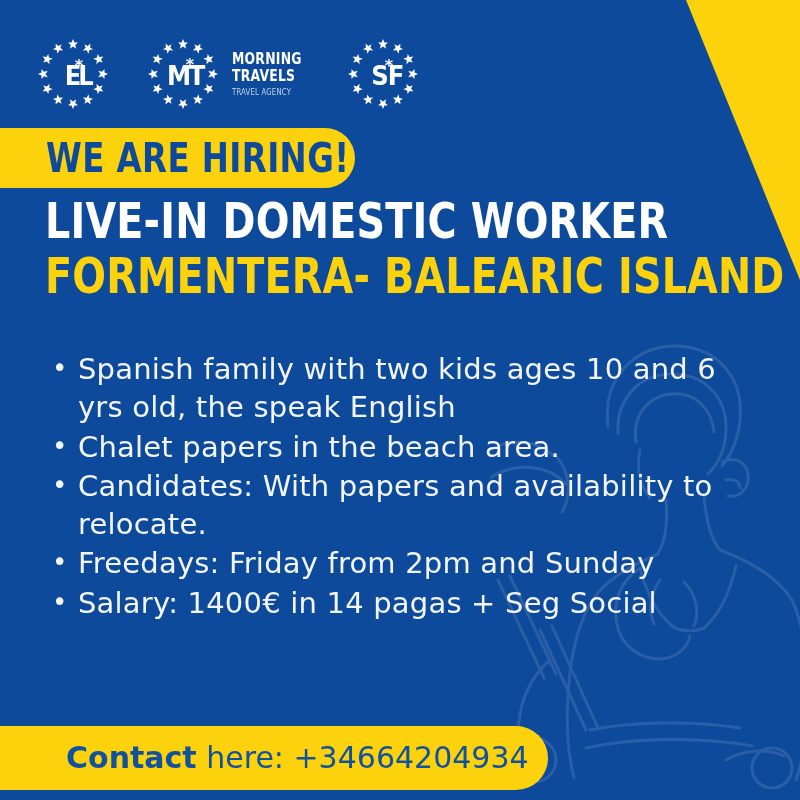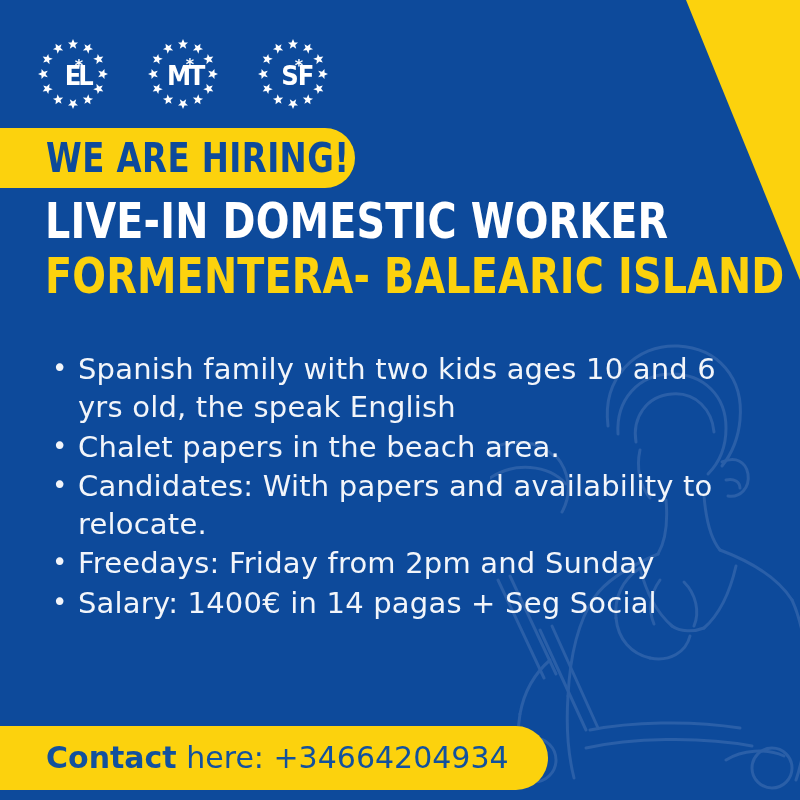--- a/index.html
+++ b/index.html
@@ -102,21 +102,21 @@
     width:568px; height:64px;
     background:#fcd20d;
     border-radius:0 32px 32px 0;
     display:flex; align-items:center;
     padding-left:66px;
     z-index:6;
   }
   .contact-text {
     color:#12519e;
     font-family:"DejaVu Sans", sans-serif;
-    font-size:30px; line-height:1; white-space:nowrap;
+    font-size:30px; line-height:1; white-space:nowrap;margin-left:20px;
   }
   .contact-strong { font-weight:bold; }
 </style>
 </head>
 <body>
 
 <div id="poster">
 
   <div class="bg-layer">
 
@@ -259,20 +259,25 @@
               <g transform="rotate(330) translate(0,-30)">
                   <polygon points="0,-5 1.5,-1.5 5,-1.5 2.2,1 3.2,4.8 0,2.5 -3.2,4.8 -2.2,1 -5,-1.5 -1.5,-1.5"></polygon>
                 </g>
             </g>
             <text x="36" y="47" text-anchor="middle" font-family="DejaVu Sans Condensed, Liberation Sans Narrow, Liberation Sans, sans-serif" font-size="27" font-weight="bold" fill="#ffffff">M</text>
             <text x="54" y="47" text-anchor="middle" font-family="DejaVu Sans Condensed, Liberation Sans Narrow, Liberation Sans, sans-serif" font-size="27" font-weight="bold" fill="#ffffff">T</text>
             <text x="47" y="32" text-anchor="middle" font-family="DejaVu Sans, sans-serif" font-size="16" font-weight="bold" fill="#ffffff">*</text>
           </g>
         </svg>
       </div>
+      <div class="logo-text">
+        <div class="logo-name">MORNING</div>
+        <div class="logo-name">TRAVELS</div>
+        <div class="logo-sub">TRAVEL AGENCY</div>
+      </div>
     </div>
 
     <div class="logo">
       <div class="logo-mark">
         <svg width="80" height="72" viewBox="0 0 80 72">
           <g fill="#ffffff">
             <g transform="translate(40,36)">
               <g transform="rotate(0) translate(0,-30)">
                   <polygon points="0,-5 1.5,-1.5 5,-1.5 2.2,1 3.2,4.8 0,2.5 -3.2,4.8 -2.2,1 -5,-1.5 -1.5,-1.5"></polygon>
                 </g>

